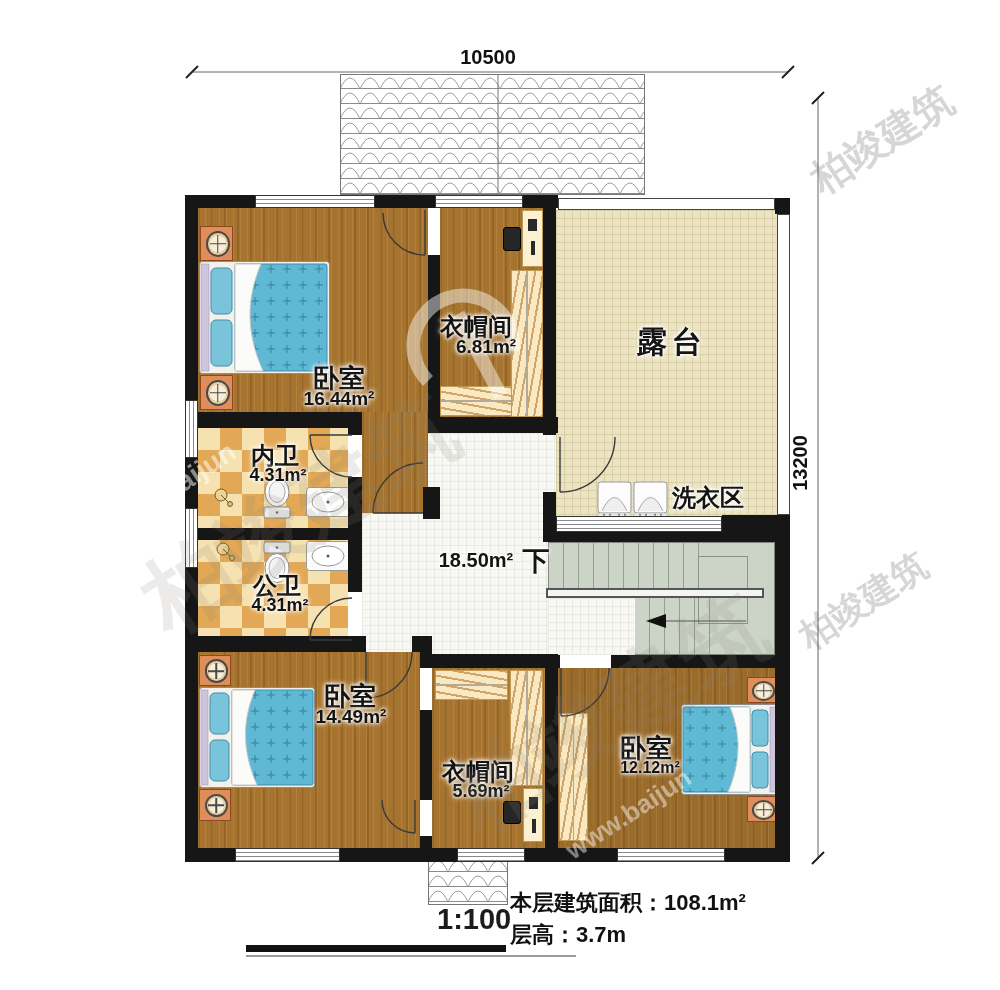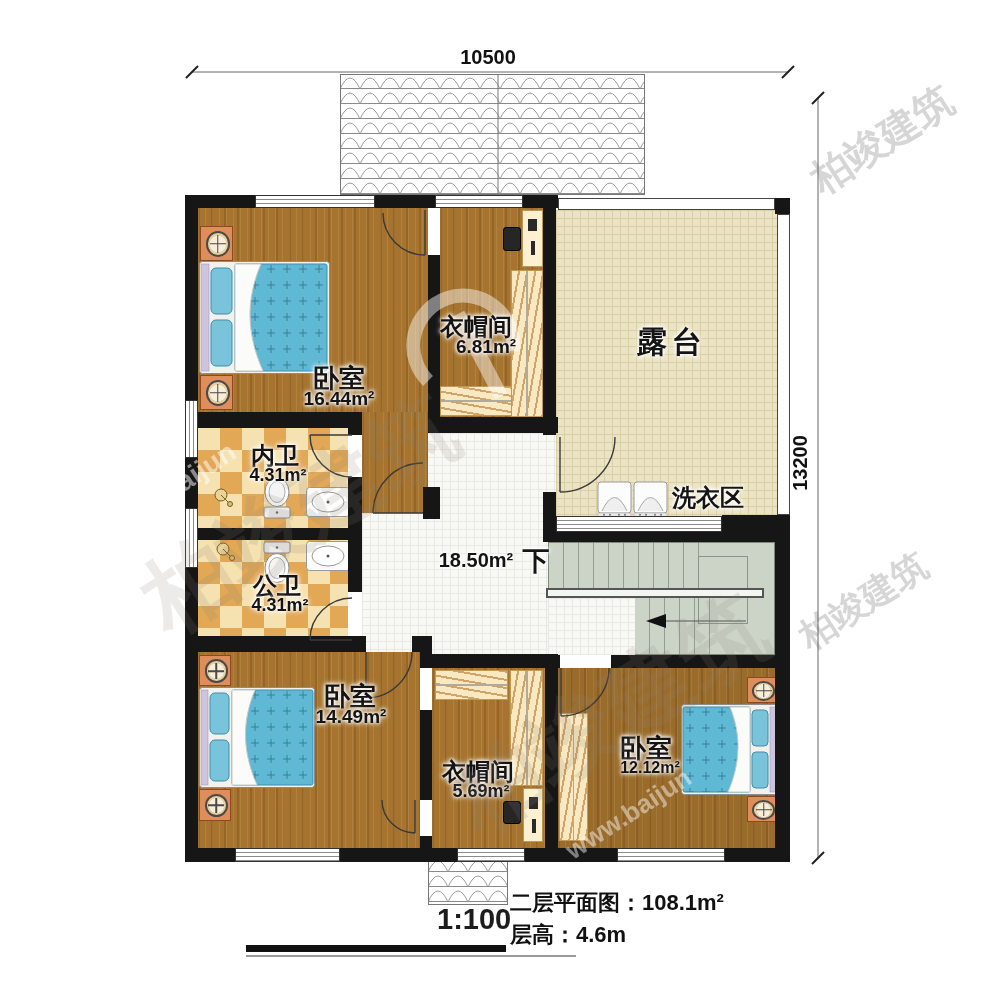--- a/index.html
+++ b/index.html
@@ -300,19 +300,19 @@
   <div class="abs wm" style="left:430px;top:760px;font-size:88px;color:rgba(135,128,118,0.16);z-index:7">柏竣建筑</div>
   <div class="abs wm" style="left:800px;top:160px;font-size:40px;color:rgba(70,70,70,0.22);z-index:7">柏竣建筑</div>
   <div class="abs wm" style="left:790px;top:620px;font-size:36px;color:rgba(70,70,70,0.22);z-index:7">柏竣建筑</div>
   <div class="abs wm" style="left:95px;top:520px;font-size:28px;color:rgba(255,255,255,0.5);z-index:7">www.baijun</div>
   <div class="abs wm" style="left:560px;top:840px;font-size:26px;color:rgba(255,255,255,0.45);z-index:7">www.baijun</div>
 
   <div class="abs titlebar" style="left:246px;top:945px;width:260px;height:7px;z-index:6"></div>
   <div class="abs titleline2" style="left:246px;top:955px;width:330px;height:2px;z-index:6"></div>
   <div class="abs" style="left:437px;top:903px;font-size:29px;font-weight:600;color:#1c1c1c;z-index:6">1:100</div>
   <div class="abs" style="left:510px;top:888px;font-size:22px;font-weight:600;color:#111;z-index:6">
-    <span>二层平面图：</span><span>108.1m²</span>
+    <span>本层建筑面积：</span><span>108.1m²</span>
   </div>
   <div class="abs" style="left:510px;top:920px;font-size:22px;font-weight:600;color:#111;z-index:6">
-    <span>层高：</span><span>4.6m</span>
+    <span>层高：</span><span>3.7m</span>
   </div>
 
 </div>
 
 </body></html>

